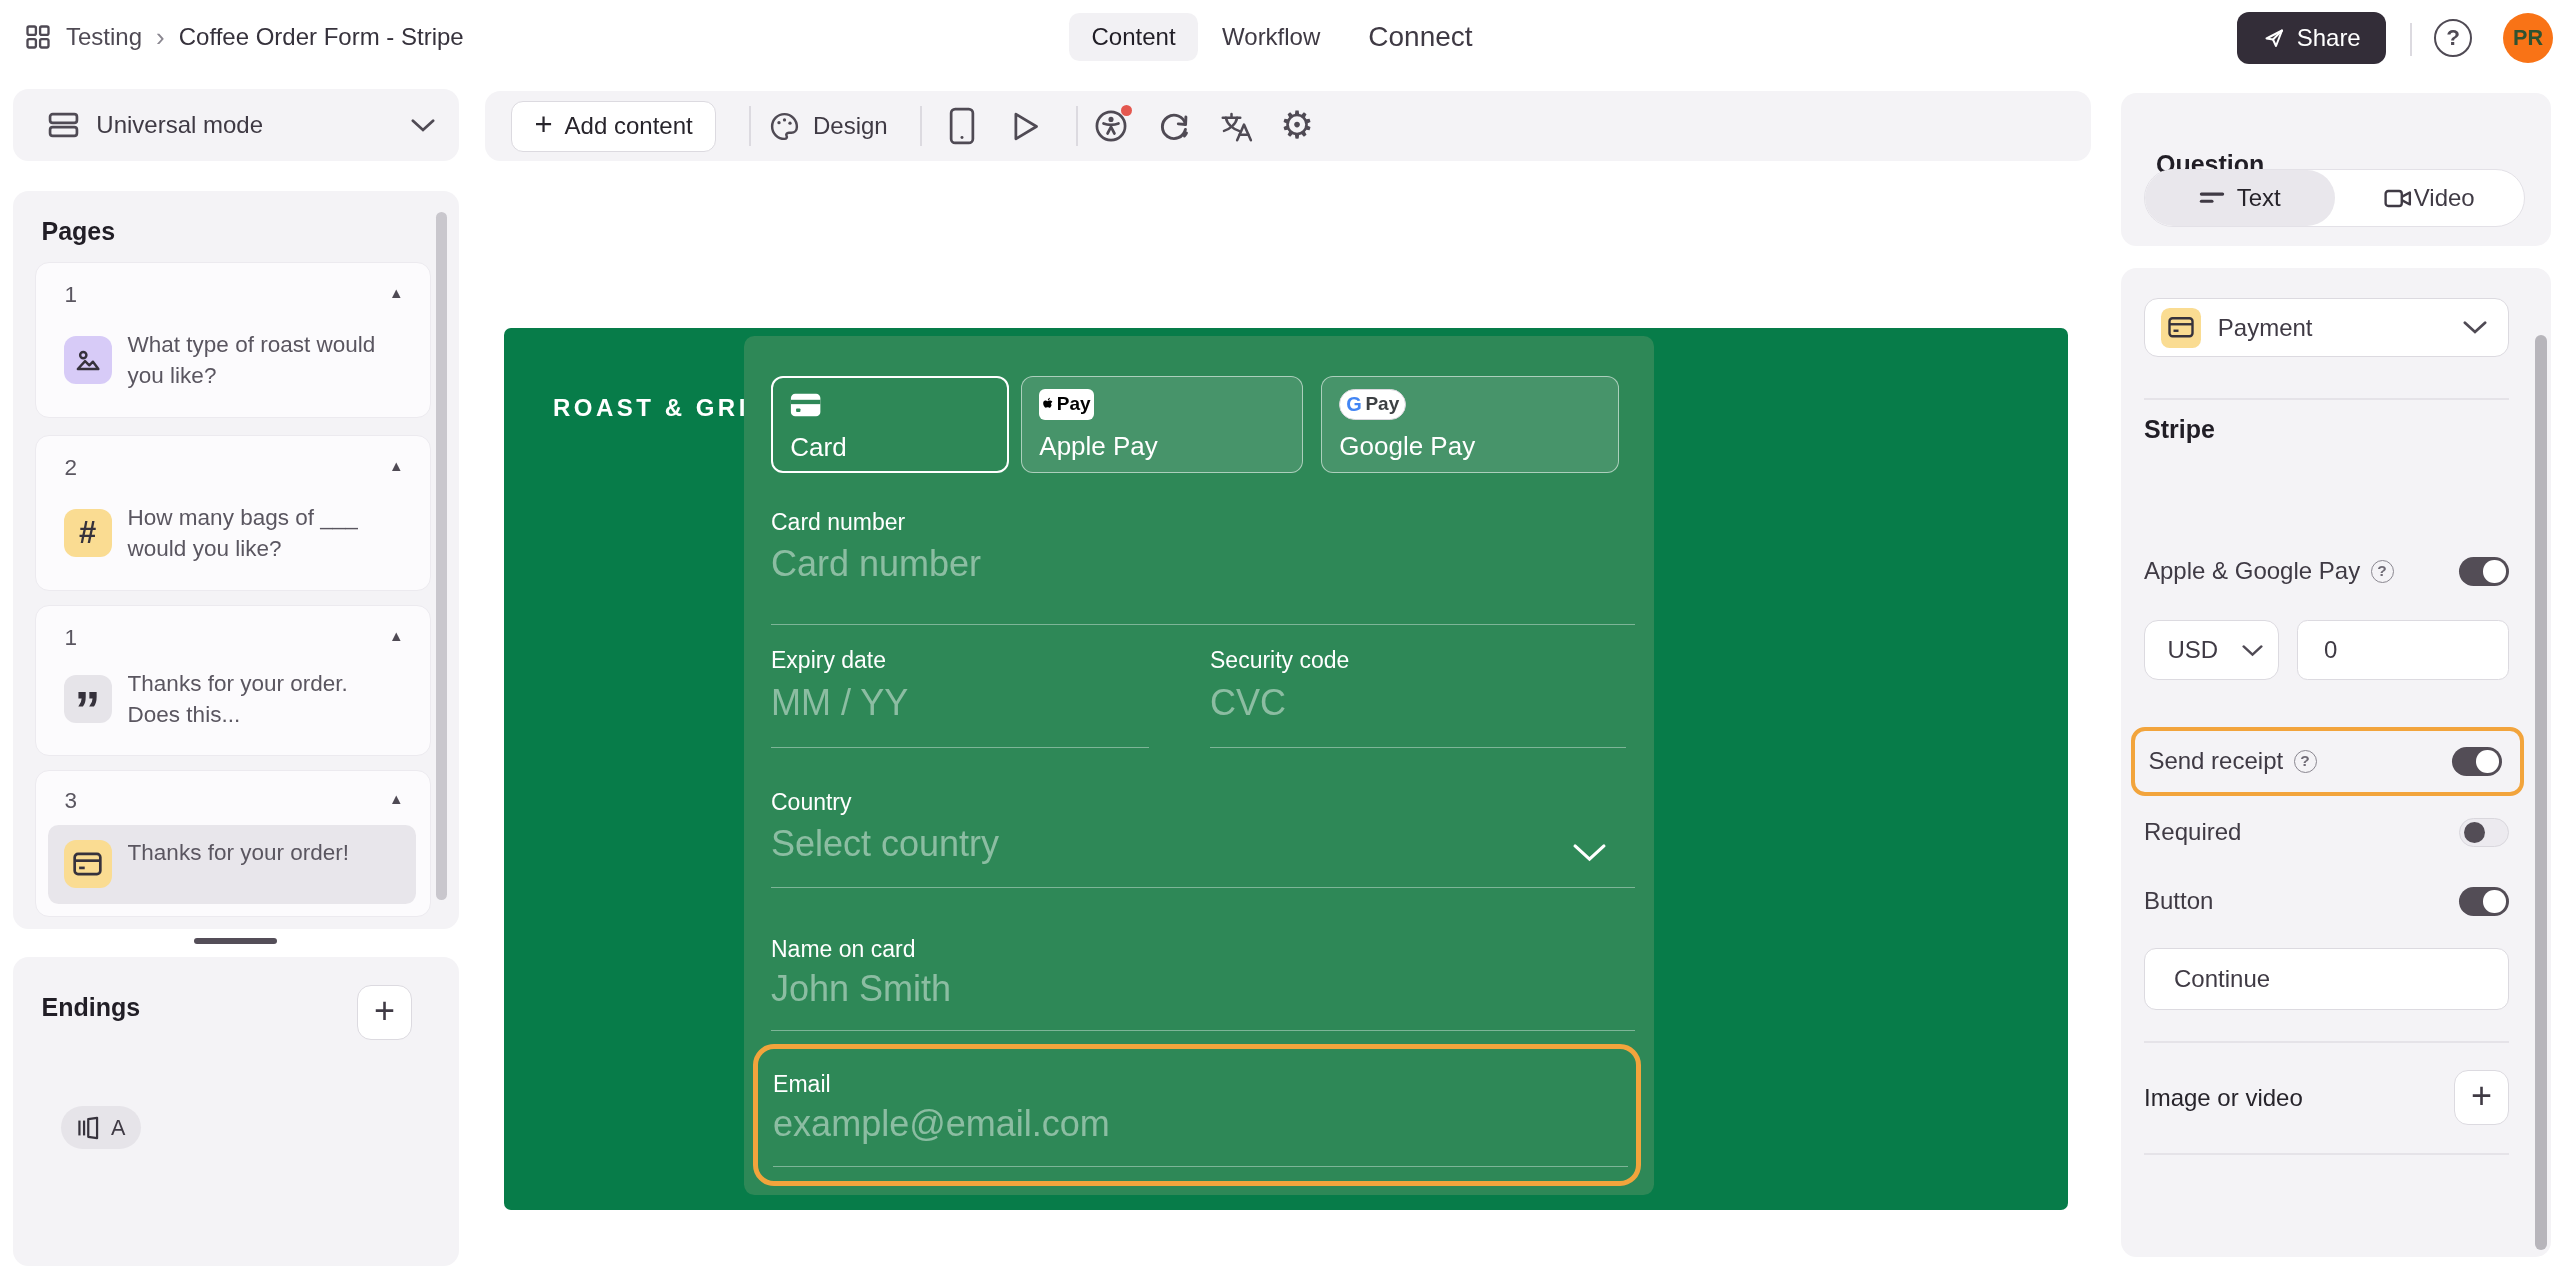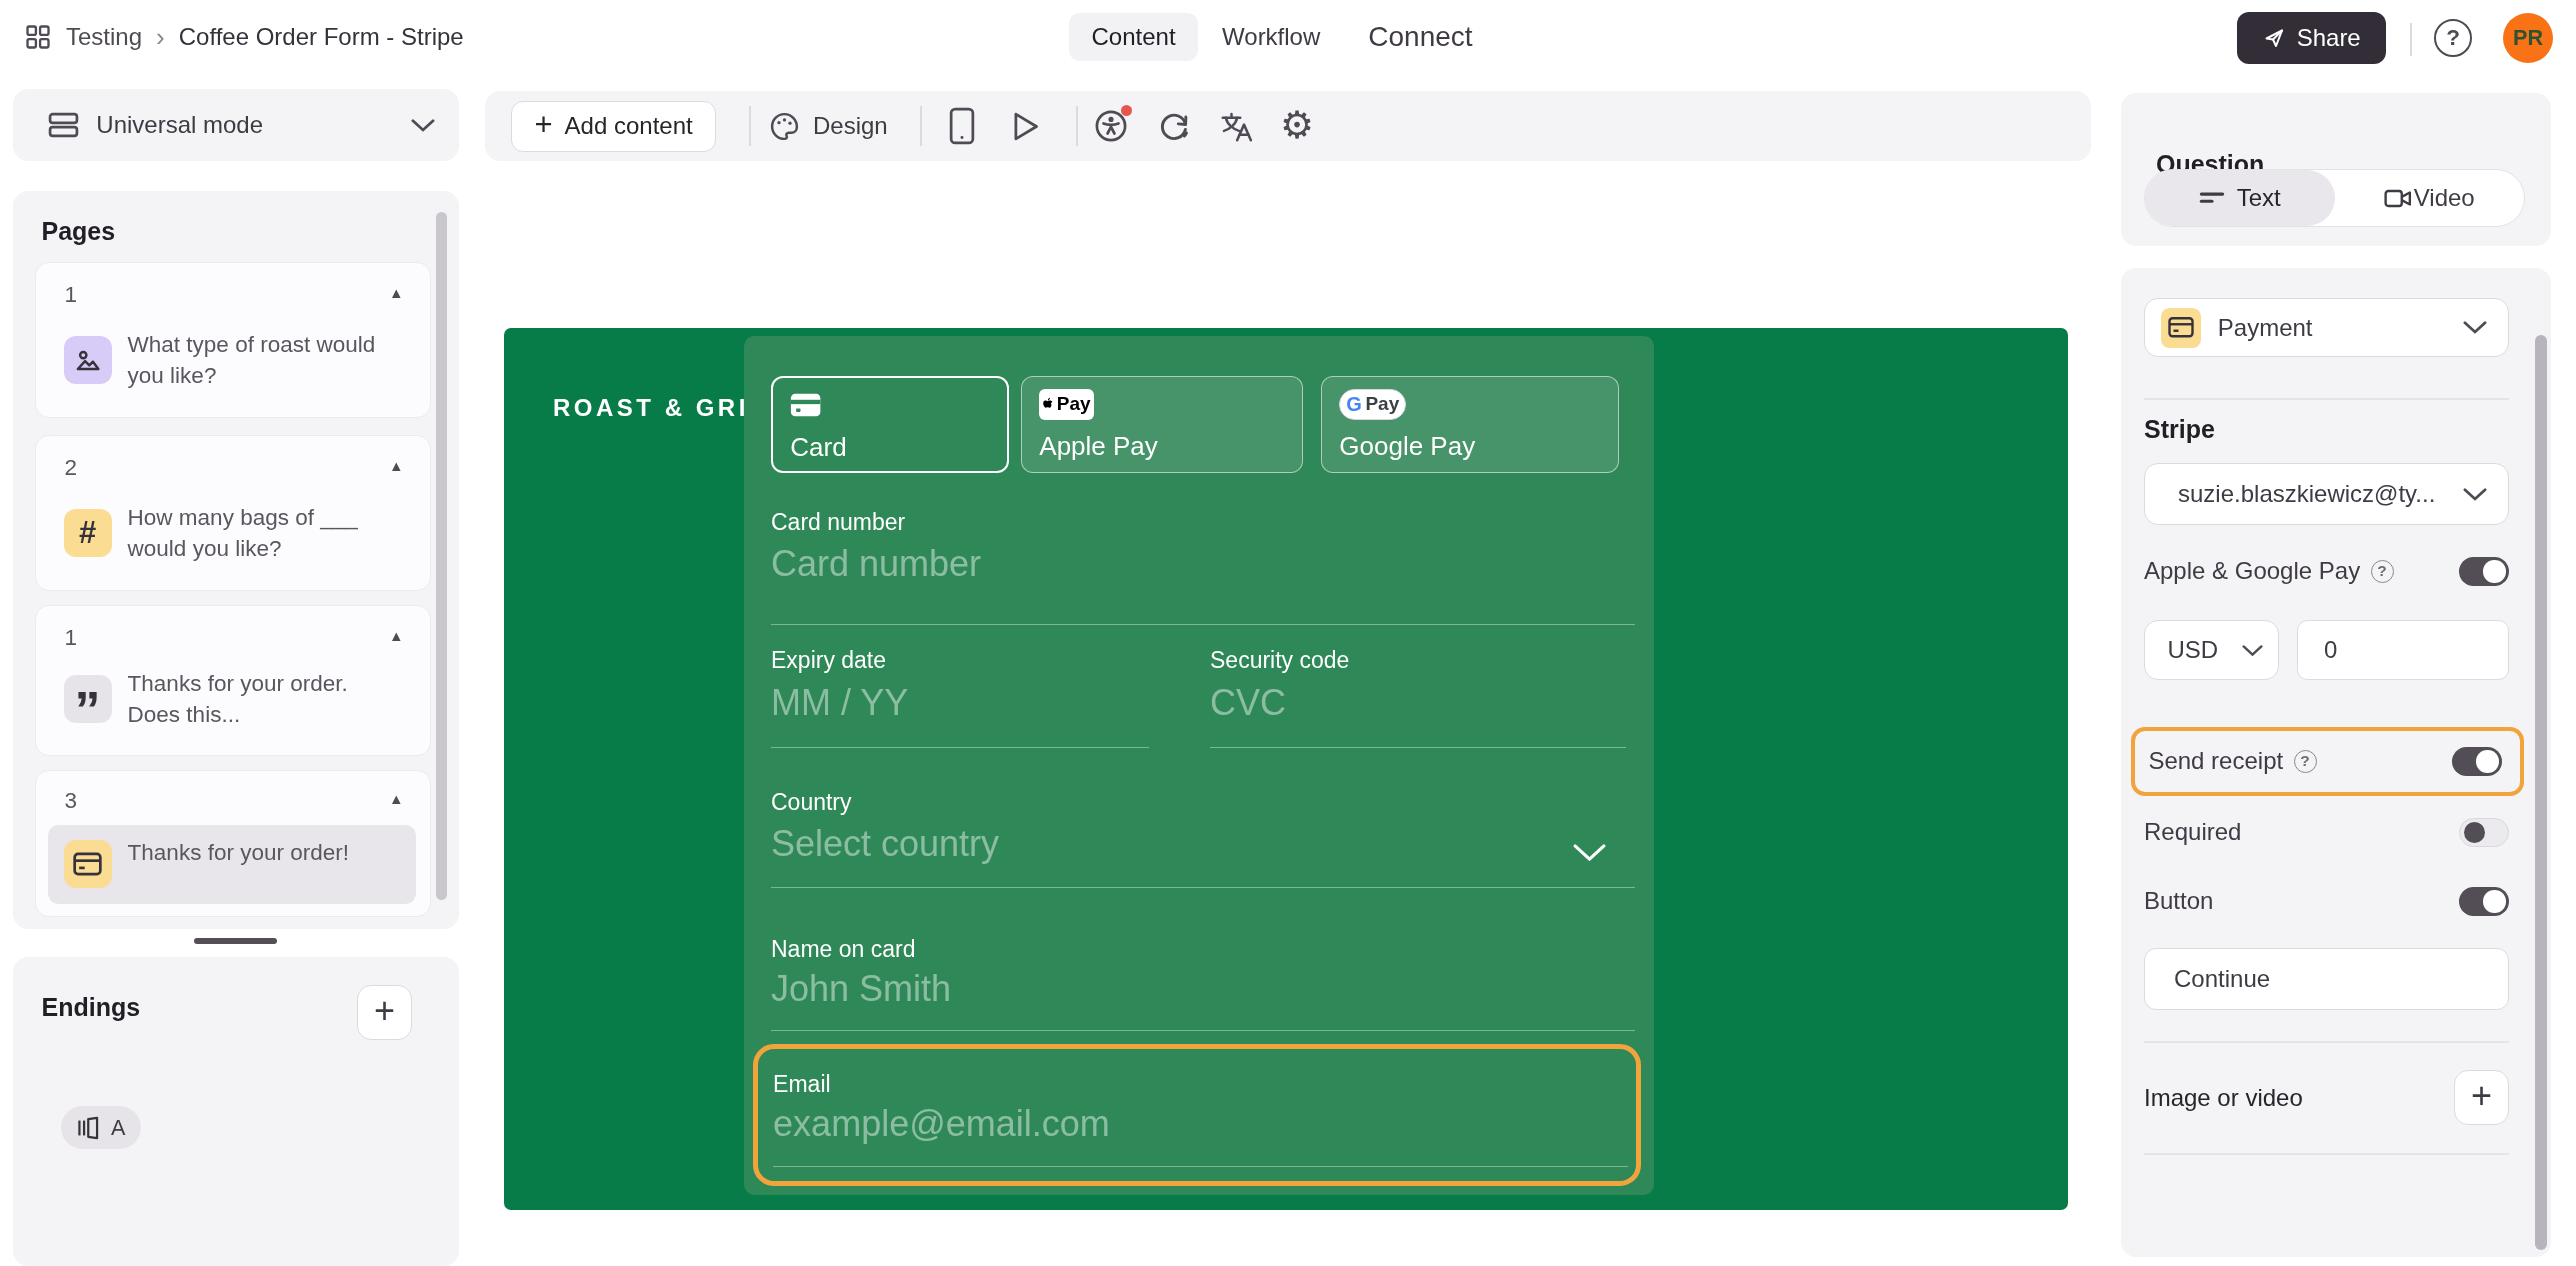--- a/index.html
+++ b/index.html
@@ -319,28 +319,20 @@
         <svg width="24" height="14.7" viewBox="0 0 26 16" fill="none" stroke="#4f4a54" stroke-width="3" stroke-linecap="round">
             <path d="M2 3 L13 13 L24 3"></path>
           </svg>
       </span>
     </div>
 
     <div class="abs hdiv" style="left:23px;top:130px;width:365px;"></div>
 
     <div class="h1" style="position:absolute;left:23px;top:147px;">Stripe</div>
 
-    <div class="abs flex pillW" style="left:23px;top:195px;width:365px;height:62px;">
-      <span class="lbl ellipsis" style="margin-left:33px;max-width:259px;">suzie.blaszkiewicz@ty...</span>
-      <span style="margin-left:auto;margin-right:21px;display:inline-flex;">
-        <svg width="24" height="14.7" viewBox="0 0 26 16" fill="none" stroke="#4f4a54" stroke-width="3" stroke-linecap="round">
-            <path d="M2 3 L13 13 L24 3"></path>
-          </svg>
-      </span>
-    </div>
 
     <div class="abs flex" style="left:23px;top:285px;width:365px;height:36px;">
       <span class="lbl">Apple &amp; Google Pay</span>
       <span class="qmark" style="margin-left:10.4px;">?</span>
       <span class="toggle on" style="margin-left:auto;"></span>
     </div>
 
     <div class="abs flex pillW" style="left:23px;top:352px;width:135px;height:60px;">
       <span class="lbl" style="margin-left:22.5px;">USD</span>
       <span style="margin-left:auto;margin-right:15.5px;display:inline-flex;">

